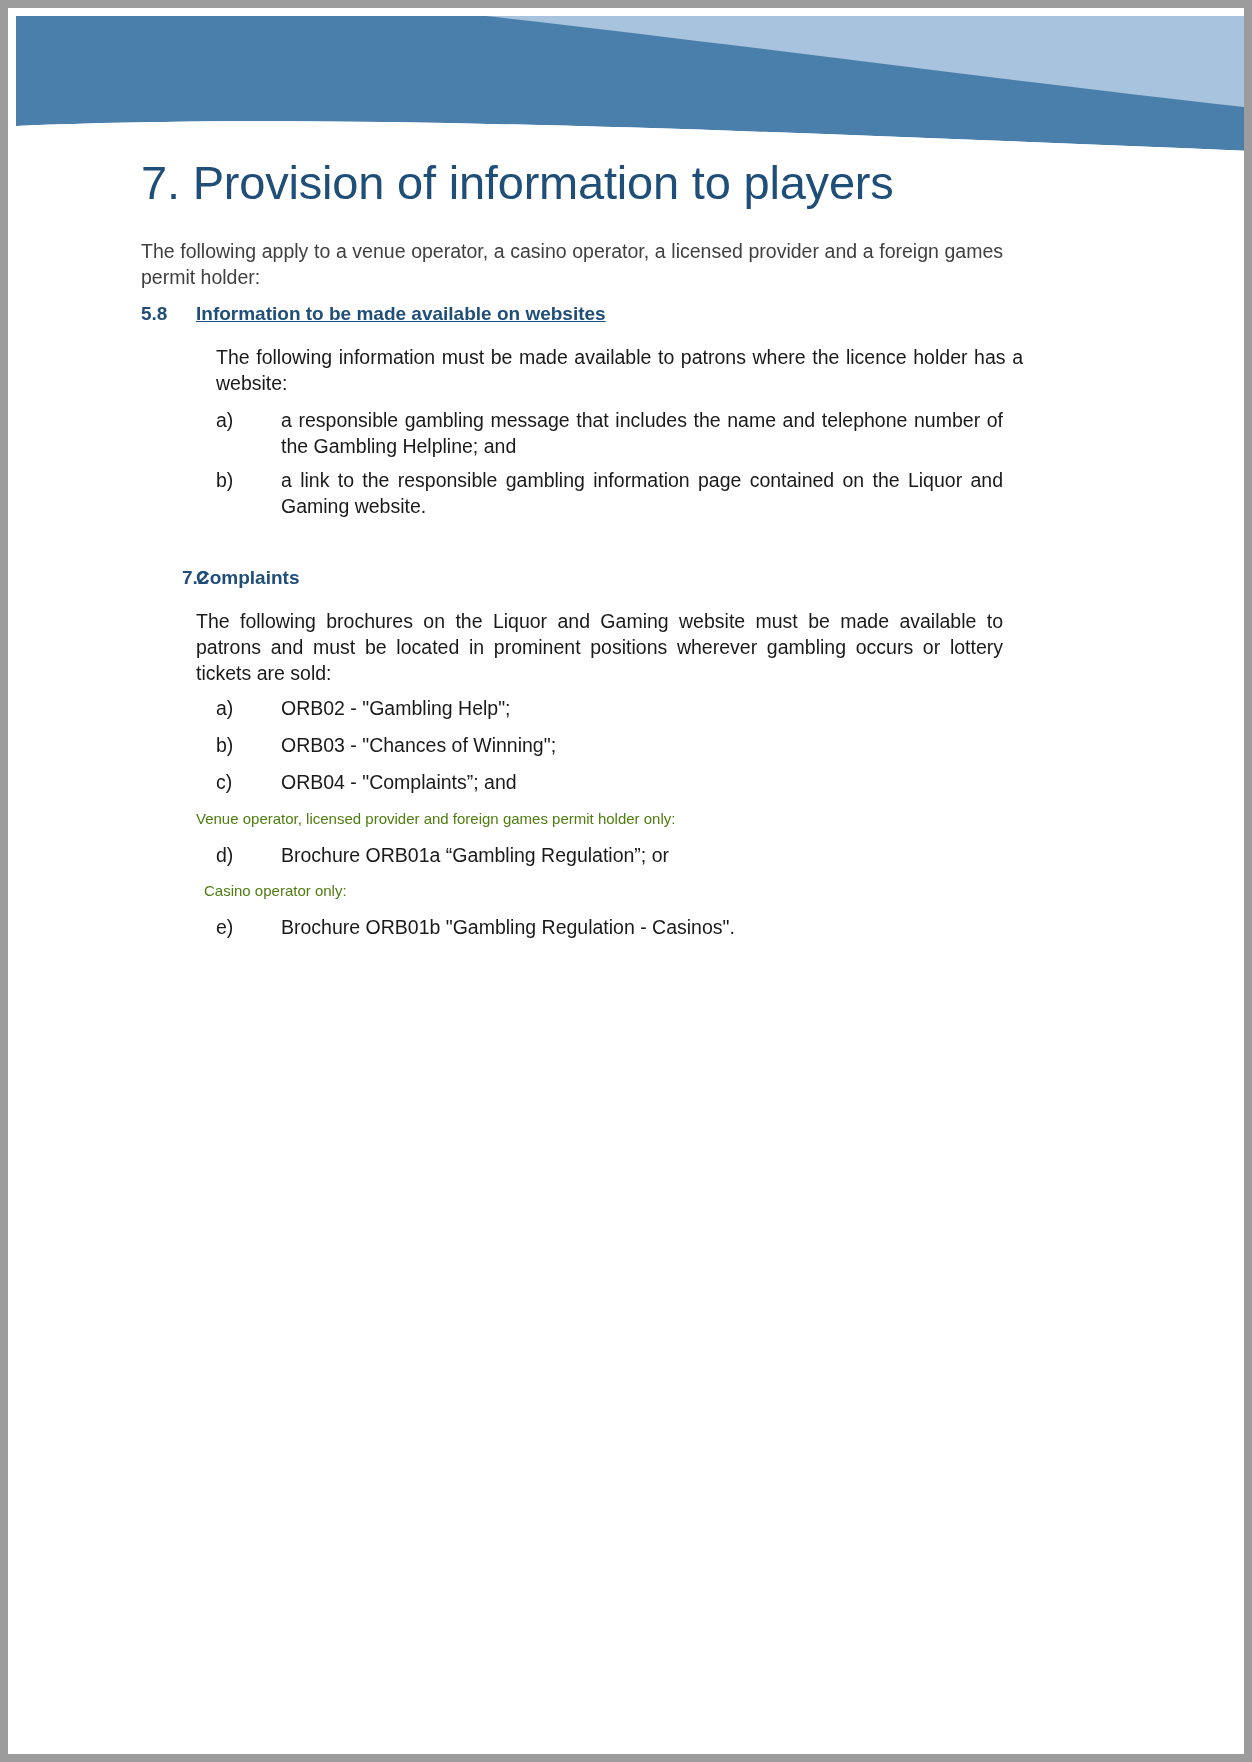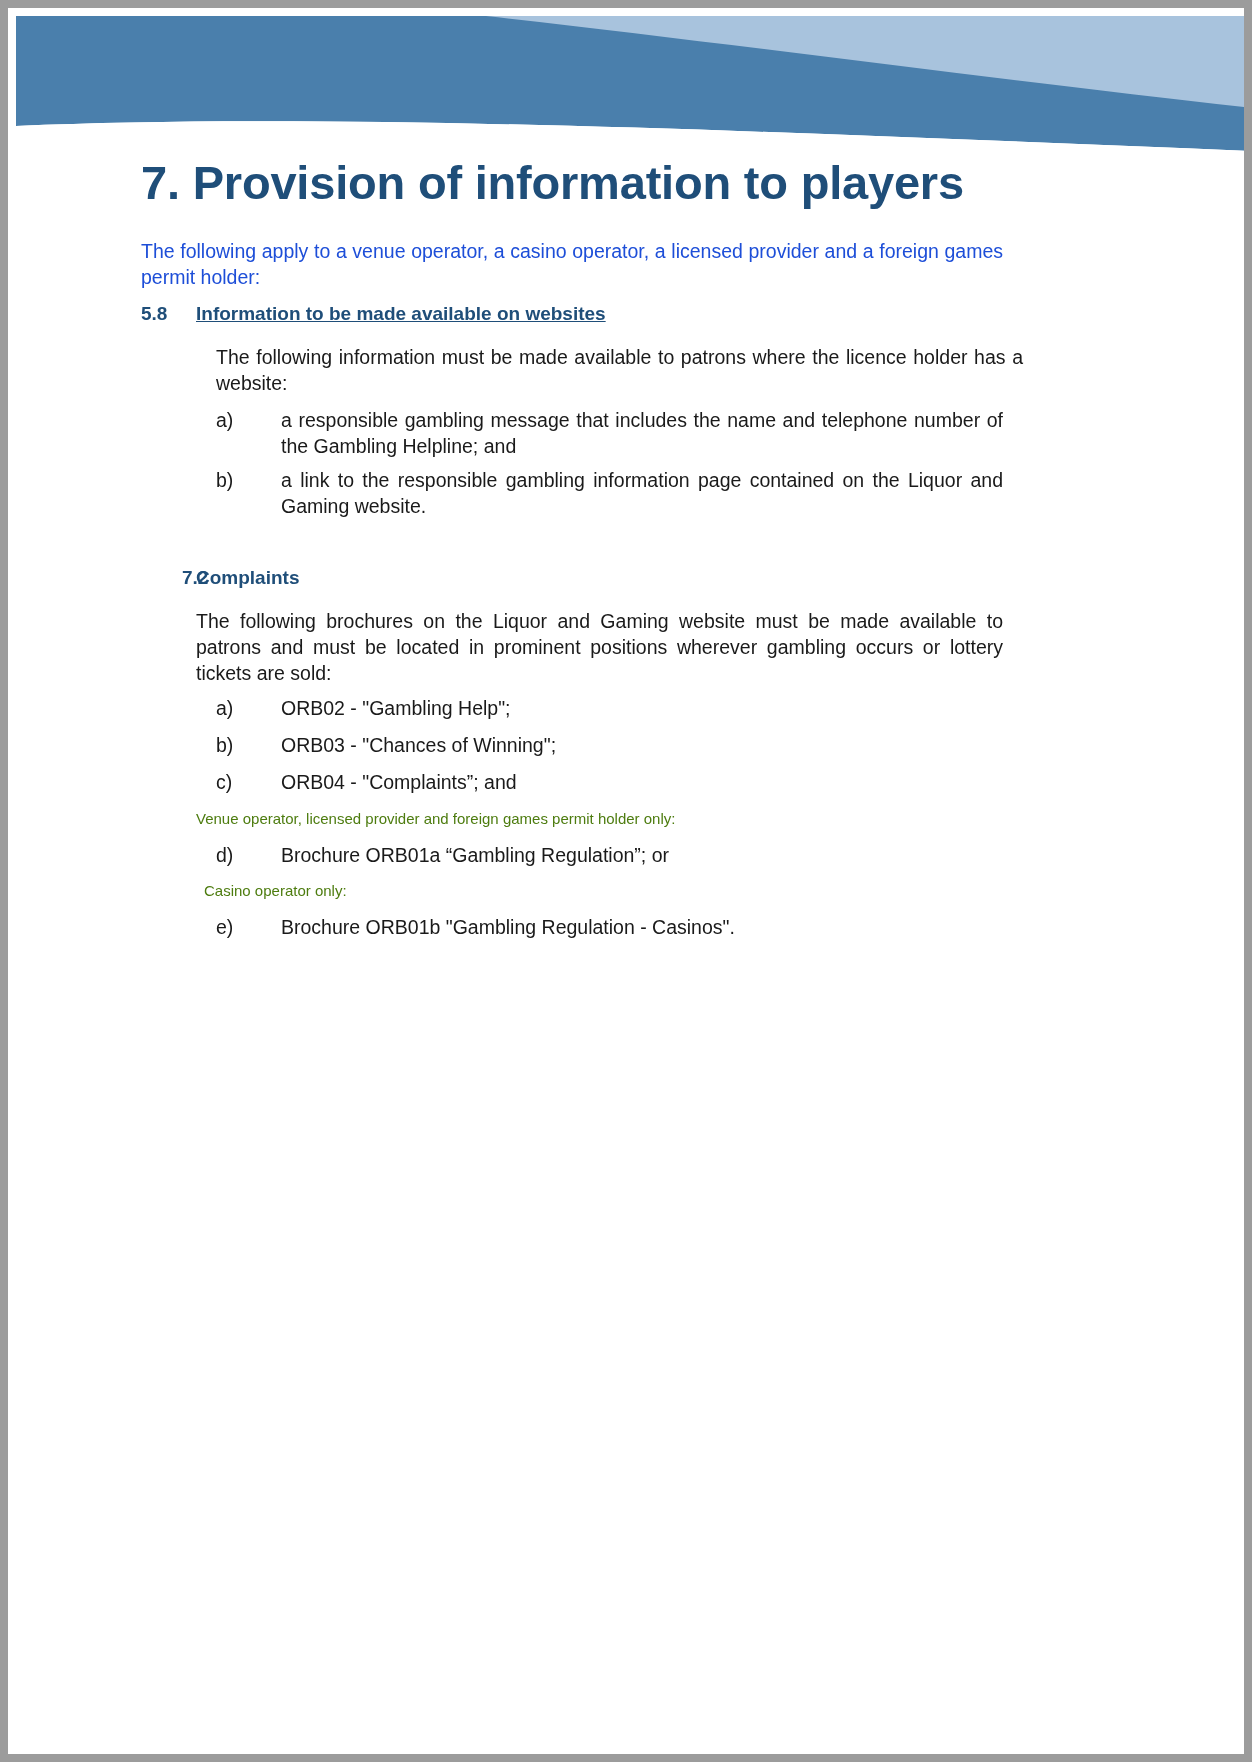--- a/index.html
+++ b/index.html
@@ -57,35 +57,35 @@
   
   .content {
     position: absolute;
     left: 0;
     top: 135px;
     width: 1236px;
   }
   .page-title {
     color: #1f4e79;
     font-size: 47px;
-    font-weight: 700;
+    font-weight: 400;
     margin: 0;
     padding: 0;
     position: absolute;
     left: 125px;
     top: 4px;
     letter-spacing: -0.2px;
     white-space: nowrap;
   }
 
   .para {
     position: absolute;
     font-size: 19.5px;
     line-height: 26px;
-    color: #1d4ed8;
+    color: #404040;
     text-align: justify;
     text-justify: inter-word;
   }
   .intro {
     left: 125px;
     top: 87px;
     width: 862px;
   }
 
   .sec-head {

